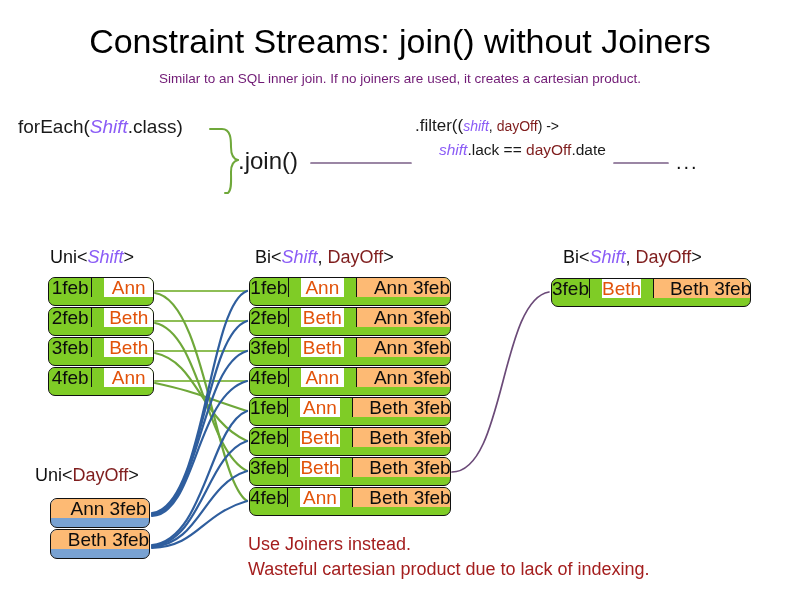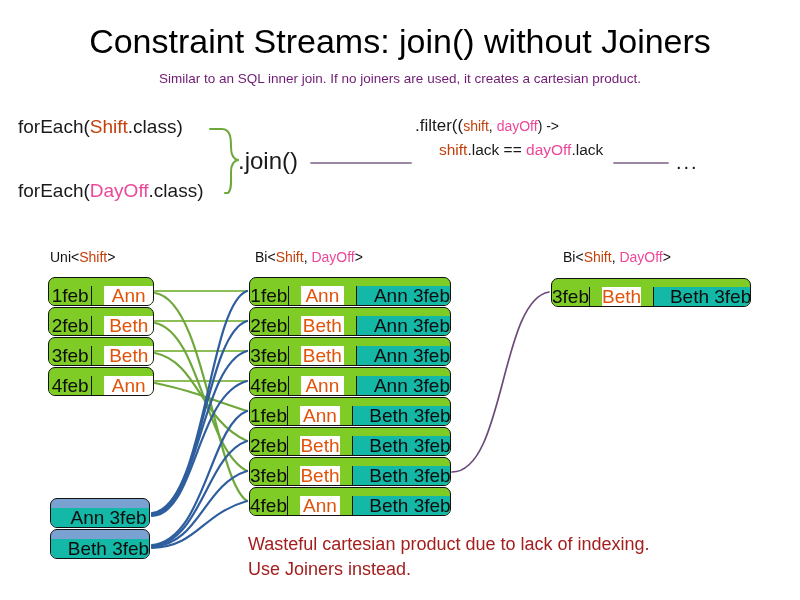--- a/index.html
+++ b/index.html
@@ -16,55 +16,55 @@
     font-size:34px;line-height:42px;font-weight:400;color:#000;
     white-space:nowrap;
   }
   #subtitle{
     left:0;top:70px;width:800px;text-align:center;
     font-size:13.5px;line-height:18px;color:#701a75;
   }
 
   
   .code{font-size:19px;line-height:25px;color:#1a1a1a;white-space:nowrap;}
-  .g{color:#c2410c;}   
-  .b{color:#ec4899;}   
+  .g{color:#8b5cf6;font-style:italic;}   
+  .b{color:#7f1d1d;}   
   #fe-shift{left:18px;top:114px;}
   #fe-dayoff{left:18px;top:178px;}
   #join-lbl{left:238px;top:148px;font-size:24px;}
 
   #filter-block{left:415px;top:114px;font-size:15.5px;line-height:23px;}
   .f1{font-size:17px;margin-top:21px;}
   .f-ind1{padding-left:24px;}
   .f-ind2{padding-left:24px;}
   .f-ind3{padding-left:56px;}
   .sm{font-size:14px;}
   #ellipsis{left:676px;top:151px;font-size:20px;letter-spacing:2px;color:#111;}
 
   
-  .cap{font-size:14px;line-height:24px;white-space:nowrap;color:#111;}
+  .cap{font-size:18px;line-height:24px;white-space:nowrap;color:#111;}
   #cap-uni-shift{left:50px;top:245px;}
   #cap-bi-mid{left:255px;top:245px;}
   #cap-bi-right{left:563px;top:245px;}
   #cap-uni-dayoff{left:35px;top:463px;}
 
   
   .chip{
-    display:flex;align-items:flex-end;
+    display:flex;align-items:flex-start;
     border:1.6px solid #111;border-radius:7px;overflow:hidden;
     box-sizing:border-box;background:#7FCC26;gap:12px;
   }
   .cell{
     display:flex;align-items:center;justify-content:center;
     box-sizing:border-box;font-size:19px;line-height:19px;
     white-space:nowrap;
   }
   .cell-date{background:#7FCC26;color:#0d0d0d;border-right:1.6px solid #111;}
   .cell-name{background:#ffffff;color:#E2530A;}
-  .cell-dayoff{background:#14b8a6;color:#0d0d0d;border-left:1.6px solid #111;padding-left:17px;}
+  .cell-dayoff{background:#fdba74;color:#0d0d0d;border-left:1.6px solid #111;padding-left:17px;}
   .chip-blue{background:#79A2D2;}
 
   
   #uni-shift{left:48px;top:277px;}
   #uni-shift .chip{width:106px;height:29px;margin-bottom:1px;}
   #uni-shift .cell-date{width:49px;}
   #uni-shift .cell-name{width:55px;}
 
   
   #uni-dayoff{left:50px;top:498px;}
@@ -146,49 +146,49 @@
     </g>
   </svg>
 
   <div class="abs" id="title">Constraint Streams: join() without Joiners</div>
   <div class="abs" id="subtitle">Similar to an SQL inner join. If no joiners are used, it creates a cartesian product.</div>
 
   <div class="abs code" id="fe-shift">
     <span>forEach(</span><span class="g">Shift</span><span>.class)</span>
   </div>
 
-  <div class="abs code" id="fe-dayoff">
-    <span>forEach(</span><span class="b">DayOff</span><span>.class)</span>
-  </div>
 
   <div class="abs code" id="join-lbl">.join()</div>
 
   <div class="abs code" id="filter-block">
     <div>
       <span class="f1">.filter((</span><span class="g sm">shift</span><span class="sm">, </span><span class="b sm">dayOff</span><span class="sm">) -&gt;</span>
     </div>
     <div class="f-ind1">
-      <span class="g">shift</span><span>.lack == </span><span class="b">dayOff</span><span>.lack</span>
+      <span class="g">shift</span><span>.lack == </span><span class="b">dayOff</span><span>.date</span>
     </div>
   </div>
 
   <div class="abs" id="ellipsis">...</div>
 
   <div class="abs cap" id="cap-uni-shift">
     <span>Uni&lt;</span><span class="g">Shift</span><span>&gt;</span>
   </div>
 
   <div class="abs cap" id="cap-bi-mid">
     <span>Bi&lt;</span><span class="g">Shift</span><span>, </span><span class="b">DayOff</span><span>&gt;</span>
   </div>
 
   <div class="abs cap" id="cap-bi-right">
     <span>Bi&lt;</span><span class="g">Shift</span><span>, </span><span class="b">DayOff</span><span>&gt;</span>
   </div>
 
+  <div class="abs cap" id="cap-uni-dayoff">
+    <span>Uni&lt;</span><span class="b">DayOff</span><span>&gt;</span>
+  </div>
 
   <div class="abs" id="uni-shift">
       <div class="chip">
         <div class="cell cell-date">1feb</div>
         <div class="cell cell-name">Ann</div>
       </div>
       <div class="chip">
         <div class="cell cell-date">2feb</div>
         <div class="cell cell-name">Beth</div>
       </div>
@@ -253,17 +253,17 @@
     </div>
   <div class="abs" id="bi-right">
       <div class="chip">
         <div class="cell cell-date">3feb</div>
         <div class="cell cell-name">Beth</div>
         <div class="cell cell-dayoff">Beth 3feb</div>
       </div>
     </div>
 
   <div class="abs" id="warning">
+    <div>Use Joiners instead.</div>
     <div>Wasteful cartesian product due to lack of indexing.</div>
-    <div>Use Joiners instead.</div>
   </div>
 
 </div>
 
 </body></html>

